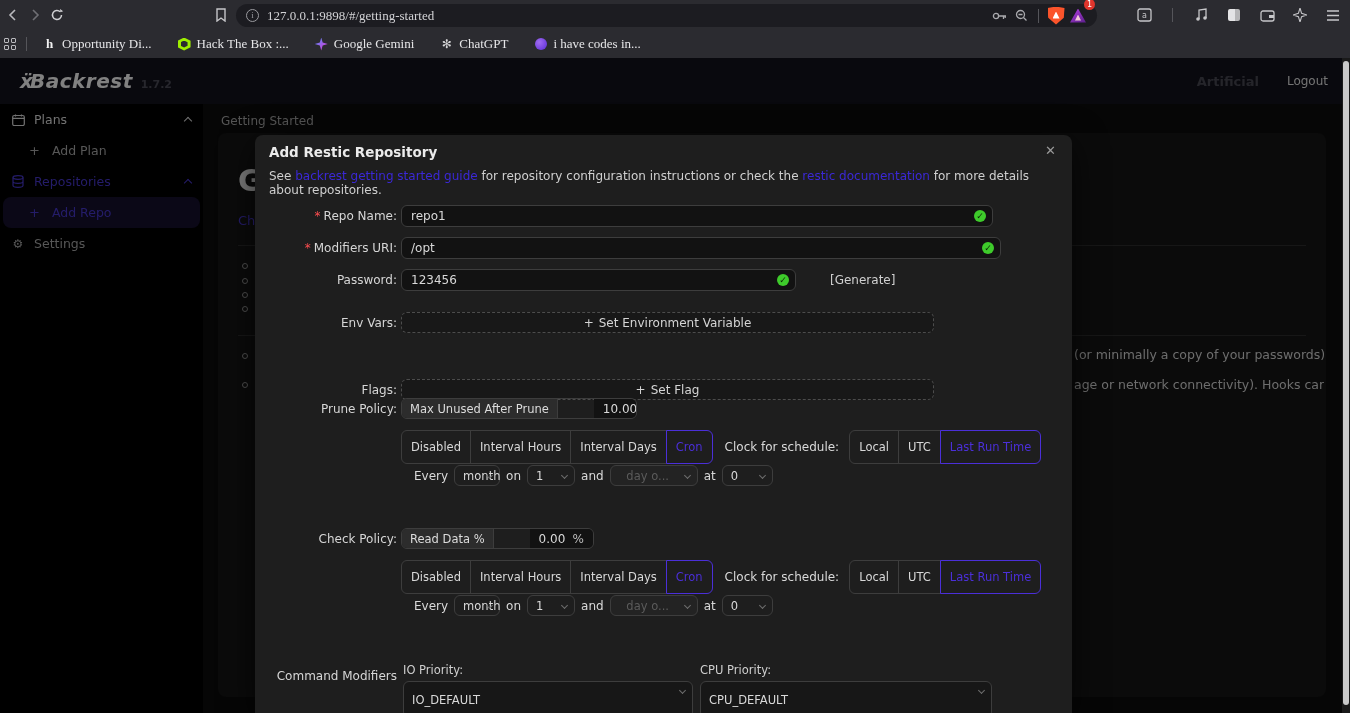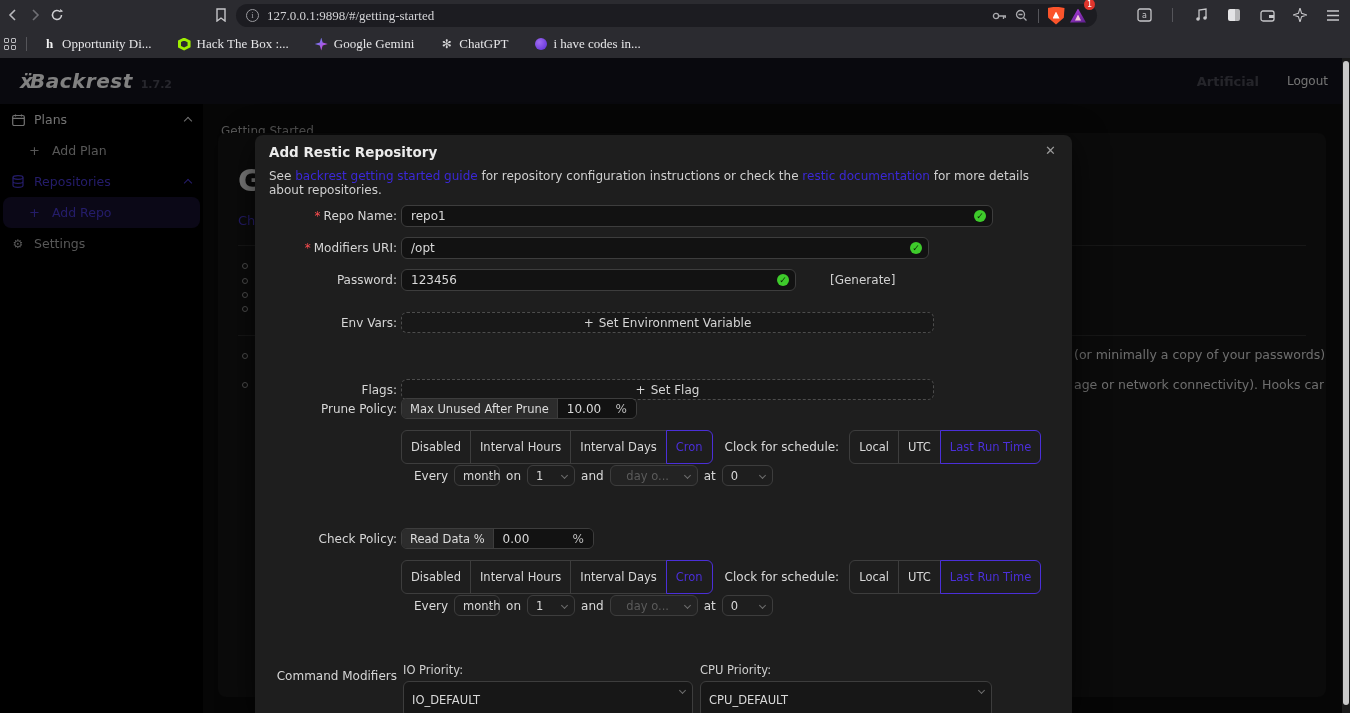--- a/index.html
+++ b/index.html
@@ -42,21 +42,21 @@
   #header-user { font-size:13px; color:#44444e; font-weight:bold; }
   #header-logout { font-size:12px; color:#d3d3d3; cursor:pointer; }
   #sidebar { position:absolute; left:0; top:46px; width:203px; height:609px; background:#000; }
   .side-row { height:31px; display:flex; align-items:center; position:relative; font-size:12.5px; }
   .side-ic { width:14px; display:flex; justify-content:center; margin-left:11px; margin-right:9px; font-size:12px; }
   .chev-up { width:6px; height:6px; border-left:1.5px solid currentColor; border-top:1.5px solid currentColor; transform:rotate(45deg); position:absolute; right:12px; top:14px; }
   .c-norm { color:#cfcfcf; } .c-dim { color:#9e9e9e; } .c-purp { color:#4334c0; }
   #row-addrepo { background:#140f2b; border-radius:8px; margin:0 3px; }
   .sub-ind { margin-left:29px; margin-right:12px; font-size:13px; }
   #main { position:absolute; left:203px; top:46px; width:1147px; height:609px; background:#0c0c0c; }
-  #breadcrumb { position:absolute; left:18px; top:20px; font-size:12px; color:#9c9c9c; }
+  #breadcrumb { position:absolute; left:18px; top:10px; font-size:12px; color:#9c9c9c; }
   #content-card { position:absolute; left:15px; top:29px; width:1108px; height:564px; background:#141414; border-radius:8px; }
   #big-heading { position:absolute; left:20px; top:30px; font-size:30px; font-weight:bold; color:#e0e0e0; }
   #page-link { position:absolute; left:20px; top:80px; font-size:13px; color:#4334c0; }
   .h-div { position:absolute; left:20px; width:1068px; height:1px; background:#2b2b2b; }
   .bullet { position:absolute; left:24px; width:6px; height:6px; border:1px solid #8f8f8f; border-radius:50%; }
   .right-text { position:absolute; left:856px; width:250px; font-size:12.5px; color:#c6c6c6; white-space:nowrap; overflow:hidden; }
   #mask { position:absolute; left:0; top:58px; width:1350px; height:655px; background:rgba(0,0,0,0.45); z-index:40; }
   
   #scrollbar { position:absolute; right:0; top:58px; width:8px; height:655px; background:#1a1a1a; z-index:95; }
   #scroll-thumb { position:absolute; left:1px; top:3px; width:6px; height:644px; background:#c9c9c9; border-radius:3px; }
@@ -67,21 +67,21 @@
   #modal-desc { position:absolute; left:14px; top:34px; font-size:12px; color:#cfcfcf; width:786px; }
   .dlink { color:#3b28d6; cursor:pointer; }
   .frow { position:absolute; left:14px; display:flex; align-items:center; }
   .flabel { display:inline-block; width:128px; text-align:right; margin-right:4px; font-size:12px; color:#d6d6d6; }
   .req { color:#ff4d4f; margin-right:3px; font-size:12px; }
   .inp { height:22px; background:#121212; border:1px solid #3d3d3d; border-radius:6px; color:#d9d9d9; font-size:12px; padding:0 24px 0 9px; font-family:"DejaVu Sans",sans-serif; outline:none; }
   .inp-wrap { position:relative; display:inline-block; }
   .okcheck { position:absolute; right:7px; top:5px; width:12px; height:12px; background:#3ecb2b; border-radius:50%; color:#0a2a05; font-size:9px; line-height:12px; text-align:center; }
   .gen { font-size:12px; color:#d0d0d0; margin-left:34px; cursor:pointer; }
   .dash-btn { width:533px; height:21px; border:1px dashed #4c4c4c; border-radius:6px; background:#181818; color:#d5d5d5; font-size:12px; display:flex; align-items:center; justify-content:center; gap:5px; cursor:pointer; }
-  .addon-group { display:flex; height:21px; border:1px solid #3d3d3d; border-radius:6px; overflow:hidden; }
+  .addon-group { display:flex; height:21px; border:1px solid #3d3d3d; border-radius:6px; overflow:hidden;gap:36px; }
   .addon { background:#2c2c2c; color:#dcdcdc; font-size:11.5px; display:flex; align-items:center; padding:0 8px; border-right:1px solid #3d3d3d; white-space:nowrap; }
   .addon-inp { background:#121212; color:#d9d9d9; font-size:12px; display:flex; align-items:center; padding:0 9px; }
   .addon-sfx { color:#bdbdbd; margin-left:auto; }
   .rbtn { height:21px; padding:16px 9px; border:1px solid #3d3d3d; margin-left:-1px; color:#d9d9d9; font-size:11.5px; display:flex; align-items:center; background:transparent; cursor:pointer; position:relative; white-space:nowrap; }
   .rbtn:first-child { border-radius:6px 0 0 6px; margin-left:0; }
   .rbtn:last-child { border-radius:0 6px 6px 0; }
   .rbtn.sel { color:#4b2fd9; border-color:#4b2fd9; z-index:2; }
   .rgroup { display:flex; }
   .clock-label { font-size:12px; color:#d9d9d9; margin:0 10px 0 12px; white-space:nowrap; }
   .selbox { height:21px; border:1px solid #3d3d3d; border-radius:6px; background:#1e1e1e; color:#d9d9d9; font-size:11.5px; display:flex; align-items:center; padding:0 20px 0 8px; position:relative; cursor:pointer; white-space:nowrap; }
@@ -298,21 +298,21 @@
     <span class="flabel"><span class="req">*</span><span>Repo Name:</span></span>
     <span class="inp-wrap">
       <input class="inp" style="width: 592px;" value="repo1">
       <span class="okcheck">✓</span>
     </span>
   </div>
 
   <div class="frow" style="top:102px;">
     <span class="flabel"><span class="req">*</span><span>Modifiers URI:</span></span>
     <span class="inp-wrap">
-      <input class="inp" style="width: 528px;" value="/opt">
+      <input class="inp" style="width: 600px;" value="/opt">
       <span class="okcheck">✓</span>
     </span>
   </div>
 
   <div class="frow" style="top:134px;">
     <span class="flabel">Password:</span>
     <span class="inp-wrap">
       <input class="inp" style="width: 395px;" value="123456">
       <span class="okcheck">✓</span>
     </span>

